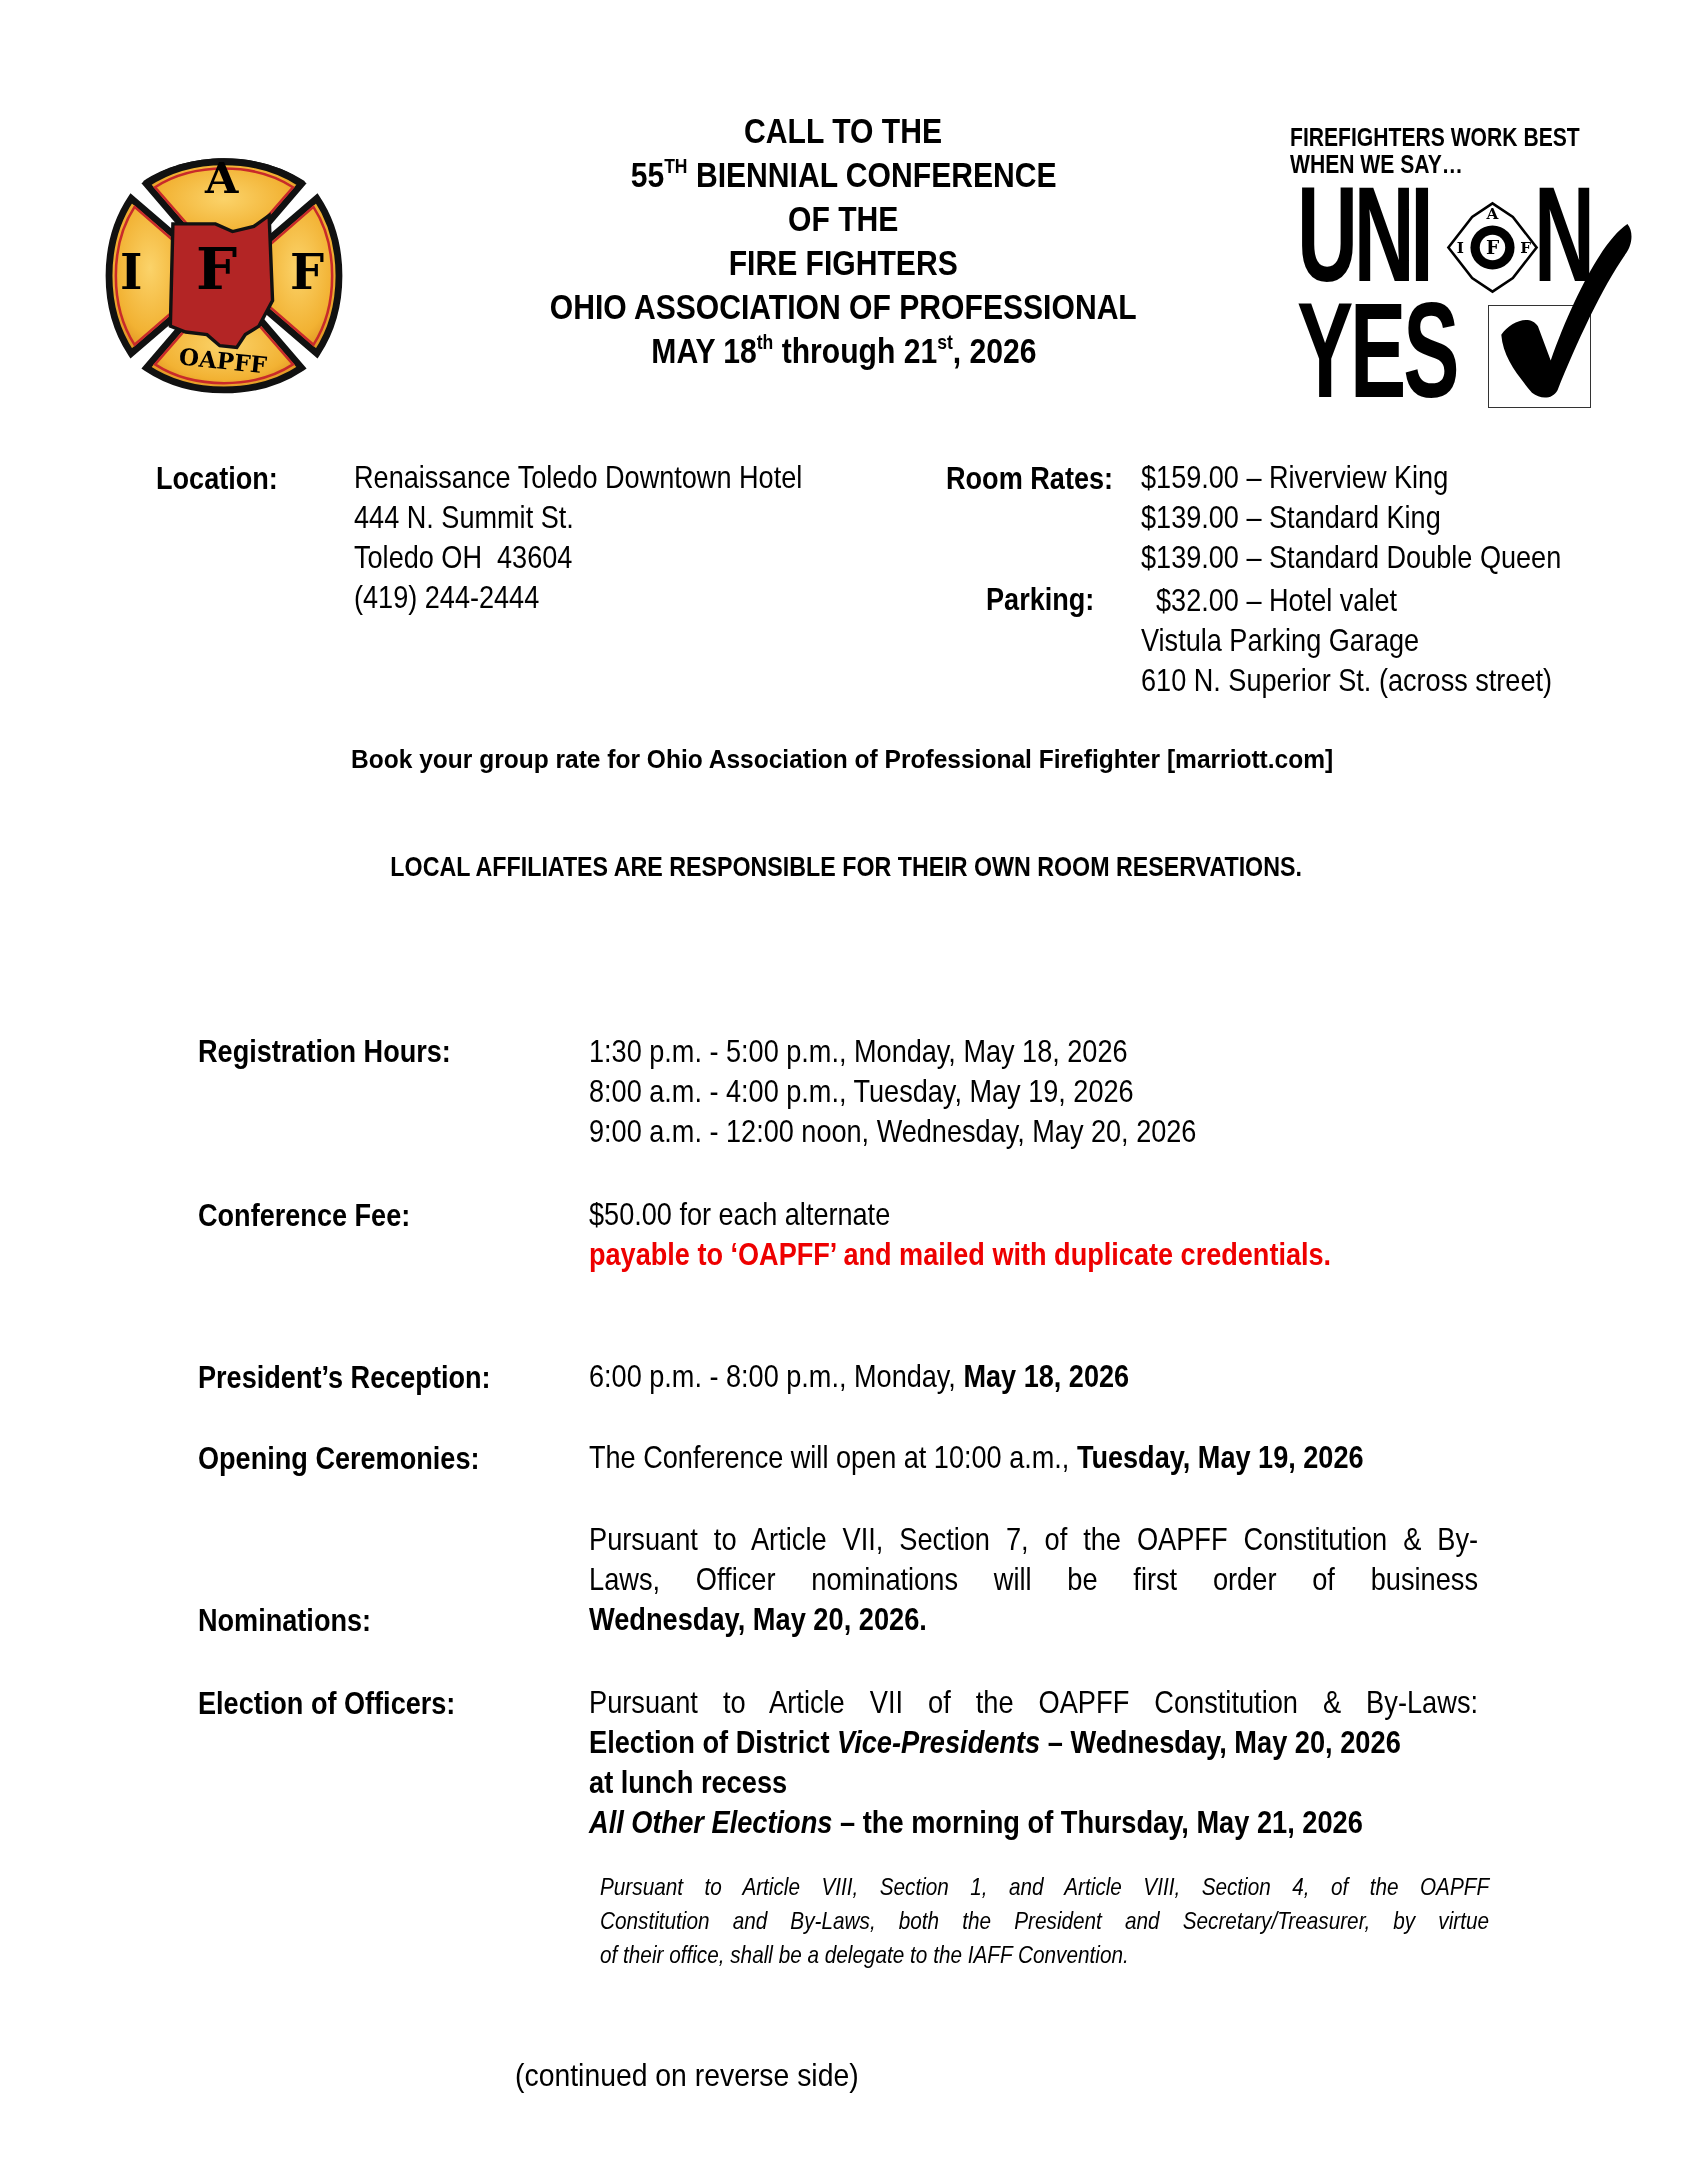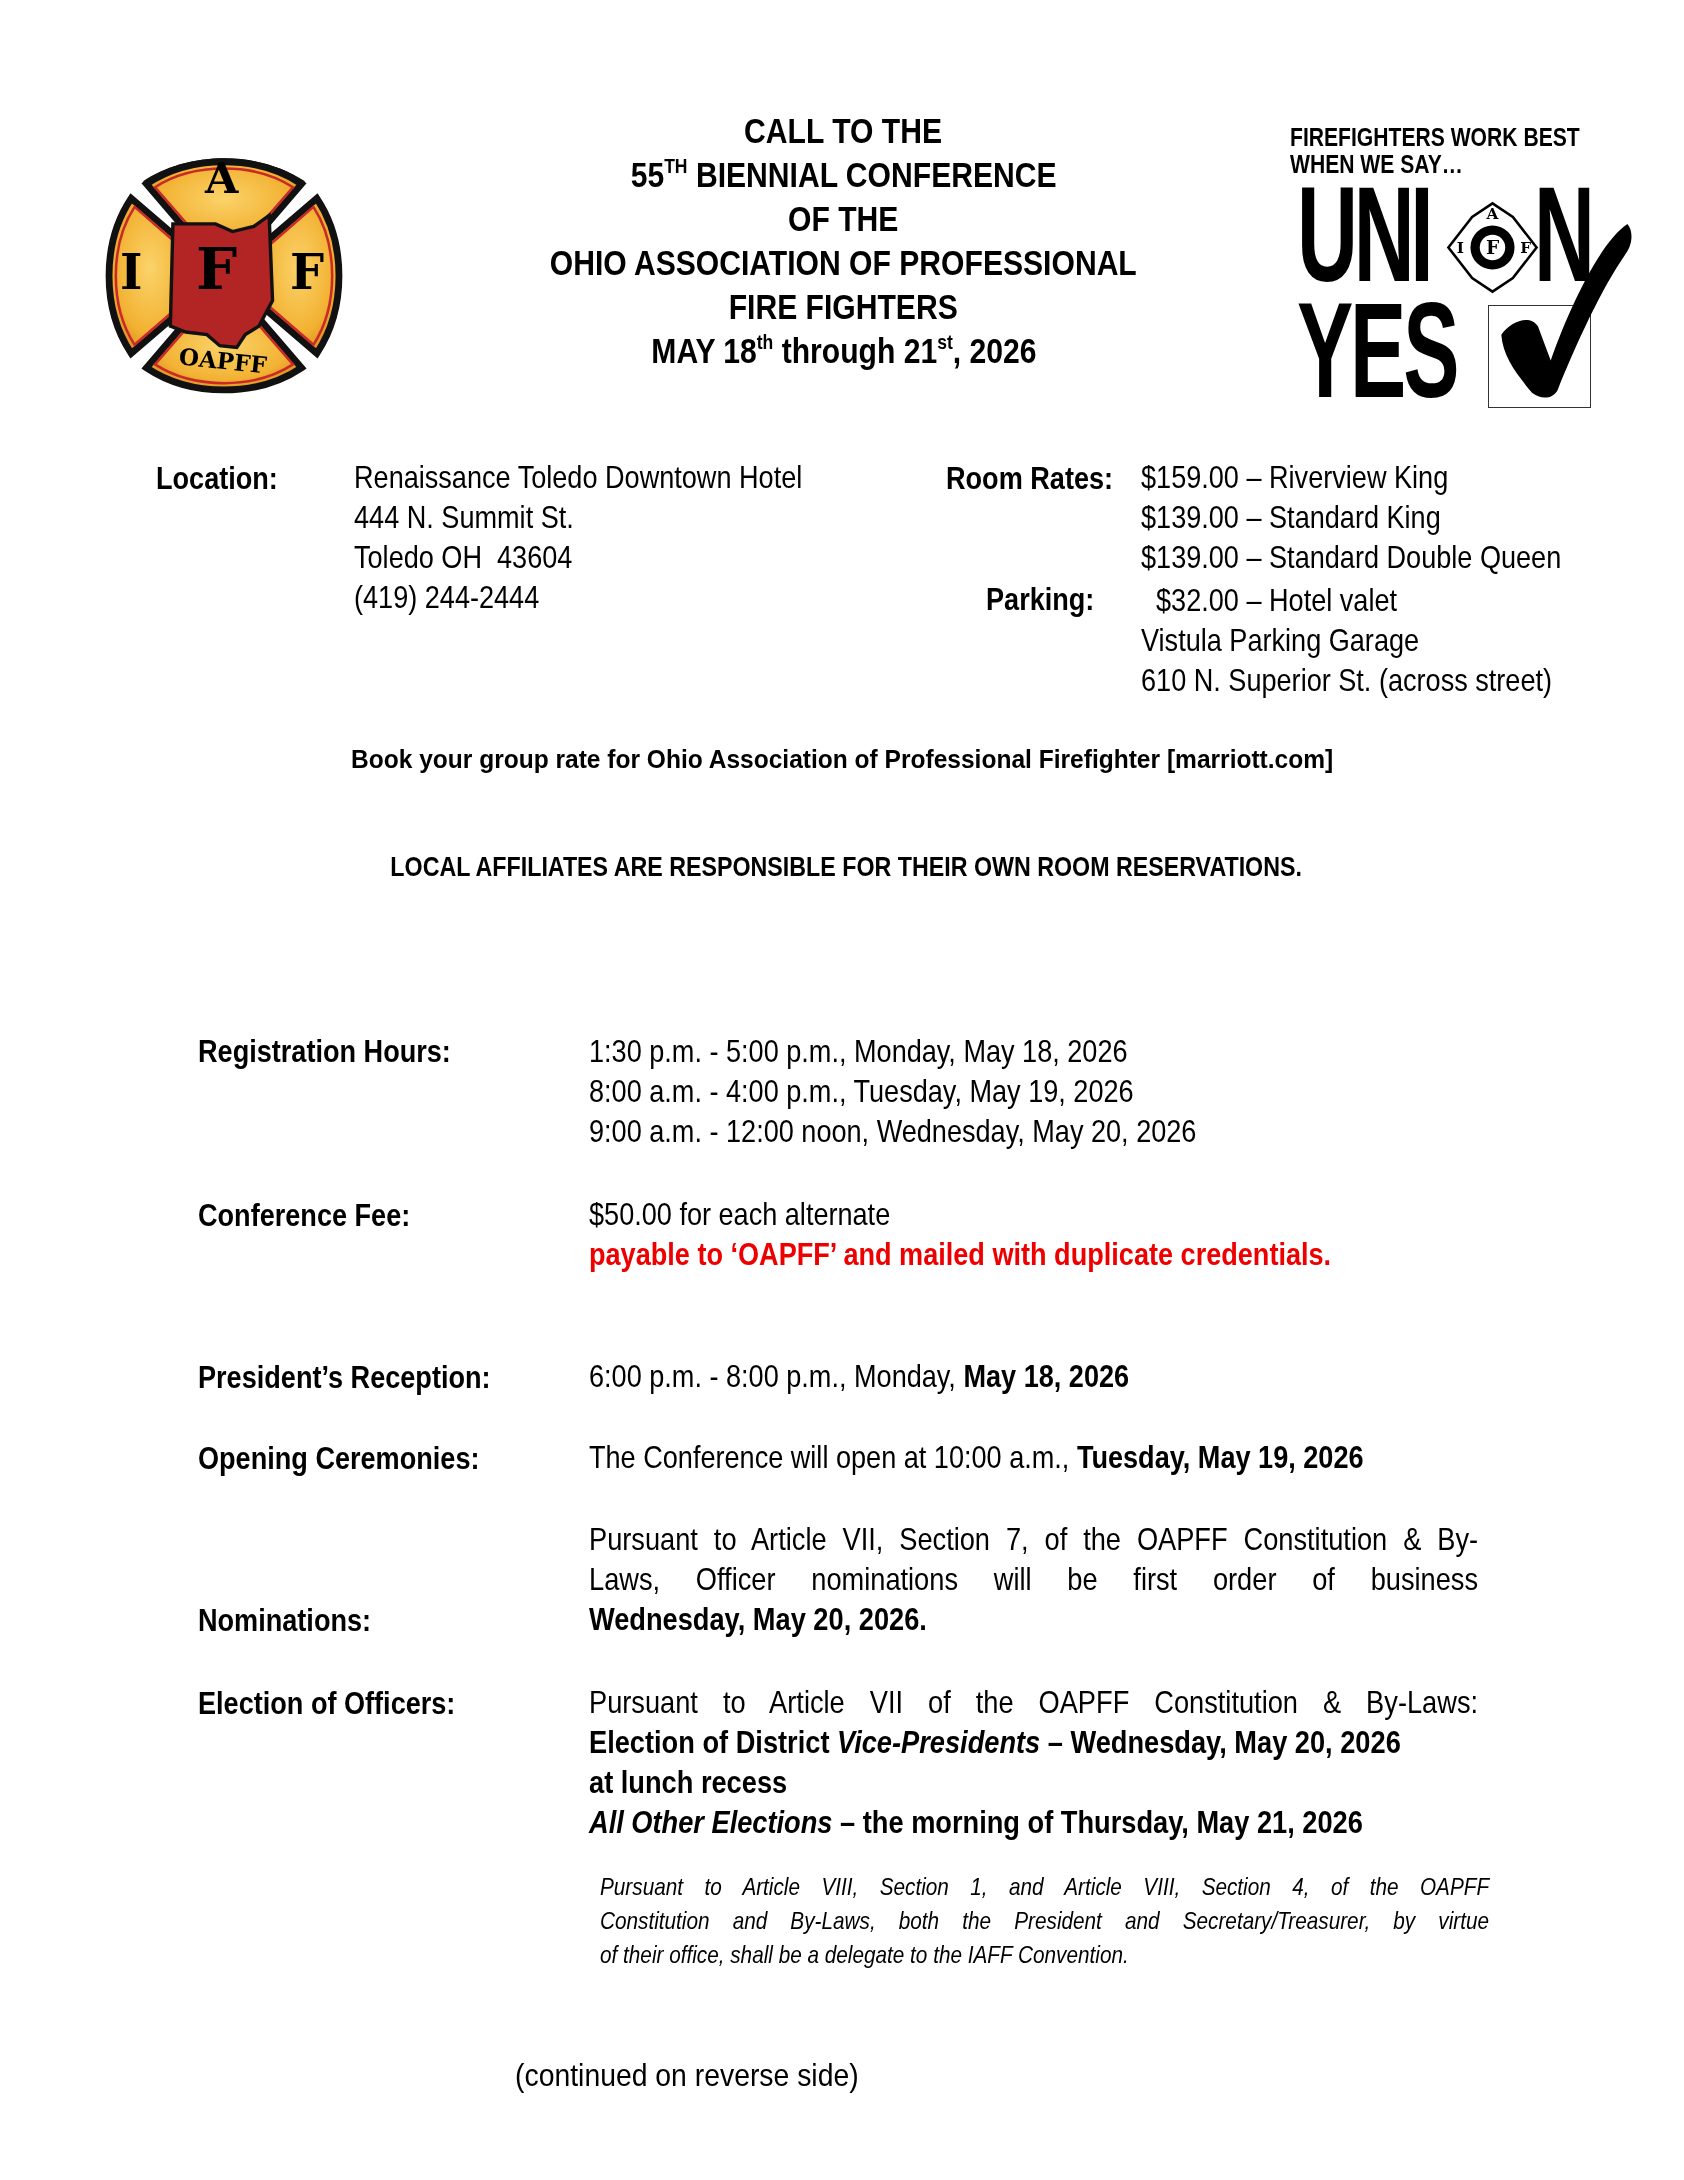--- a/index.html
+++ b/index.html
@@ -109,22 +109,22 @@
   <div class="abs" style="left:198px; top:183px; width:101px; height:101px; border:1.3px solid #333;"></div>
   <svg class="abs" style="left:201px; top:85px;" width="145" height="196" viewBox="0 0 170 230">
     <path d="M12 150 C22 135 45 125 55 140 L70 180 C95 110 130 40 160 20 C168 30 165 45 158 55 C130 95 100 160 78 215 C72 226 58 226 48 218 C30 196 14 176 12 150 Z" fill="#000"></path>
   </svg>
 </div>
 
 <div id="title" class="abs">
   <span class="line"><span class="narrow" style="transform-origin:center top;">CALL TO THE</span></span>
   <span class="line"><span class="narrow" style="transform-origin:center top;"><span>55</span><sup>TH</sup><span> BIENNIAL CONFERENCE</span></span></span>
   <span class="line"><span class="narrow" style="transform-origin:center top;">OF THE</span></span>
+  <span class="line"><span class="narrow" style="transform-origin:center top;">FIRE FIGHTERS</span></span>
   <span class="line"><span class="narrow" style="transform-origin:center top;">OHIO ASSOCIATION OF PROFESSIONAL</span></span>
-  <span class="line"><span class="narrow" style="transform-origin:center top;">FIRE FIGHTERS</span></span>
   <span class="line"><span class="narrow" style="transform-origin:center top;"><span>MAY 18</span><sup>th</sup><span> through 21</span><sup>st</sup><span>, 2026</span></span></span>
 </div>
 
 <div id="loc-label" class="abs lbl"><span class="narrow">Location:</span></div>
 <div id="loc-lines" class="abs val">
   <div><span class="narrow">Renaissance Toledo Downtown Hotel</span></div>
   <div><span class="narrow">444 N. Summit St.</span></div>
   <div><span class="narrow">Toledo OH&nbsp; 43604</span></div>
   <div><span class="narrow">(419) 244-2444</span></div>
 </div>

